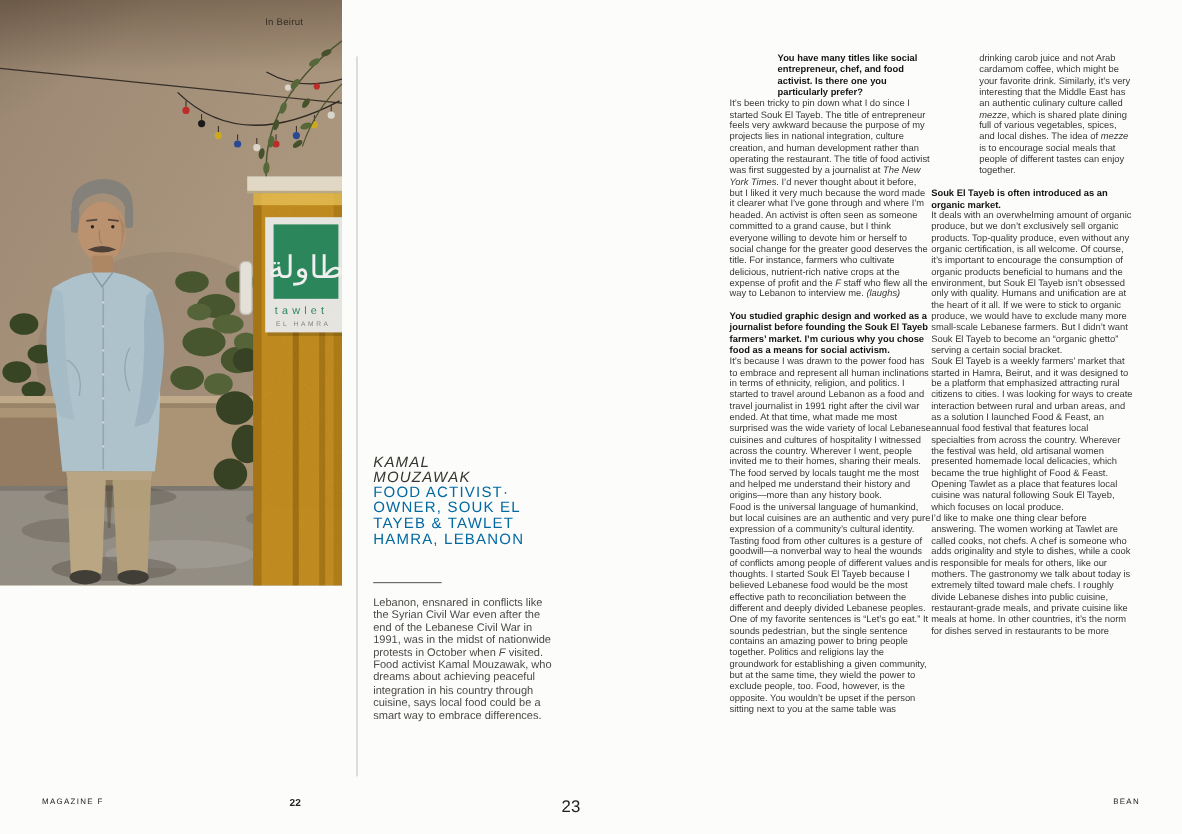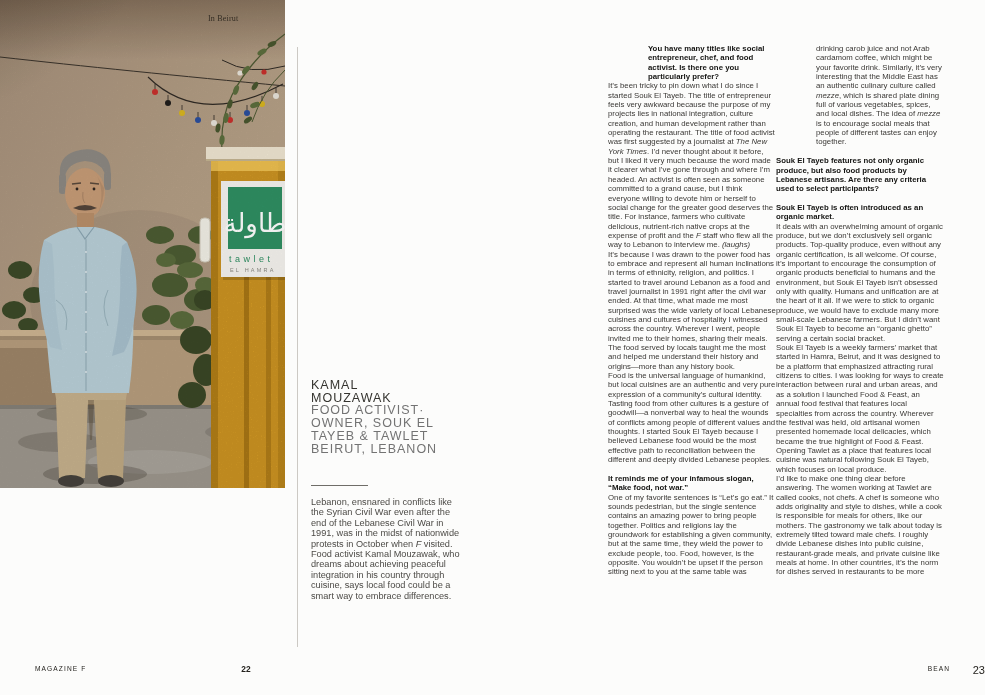--- a/index.html
+++ b/index.html
@@ -2,49 +2,49 @@
 <html><head>
 <meta charset="utf-8">
 <style>
   html,body{margin:0;padding:0;background:#ffffff;}
   body{width:985px;height:695px;overflow:hidden;font-family:"Liberation Sans",sans-serif;}
   .spread{position:relative;width:985px;height:695px;background:#fcfcfb;}
 
   
   .photo{position:absolute;left:0;top:0;width:285px;height:488px;margin:0;padding:0;overflow:hidden;}
   .photo svg{display:block;}
-  .photo-tag{position:absolute;left:208px;top:14px;font-size:8px;letter-spacing:.2px;color:#332c23;font-family:Liberation Serif, serif;}
+  .photo-tag{position:absolute;left:221px;top:14px;font-size:8px;letter-spacing:.2px;color:#332c23;}
 
   .v-rule{position:absolute;left:297px;top:47px;width:1px;height:600px;background:#ccc9c4;}
 
   .heading{position:absolute;left:311px;top:379px;width:170px;}
   .heading span{display:block;font-size:12.5px;line-height:12.7px;letter-spacing:1px;}
-  .heading .dark{color:#35342ف;} 
+  .heading .dark{color:#35342ف;font-style:italic;} 
   .heading .dark{color:#35342f;}
-  .heading .gray{color:#737373;}
+  .heading .gray{color:#0369a1;}
 
   .intro-block{position:absolute;left:311px;top:485px;width:152px;}
   .intro-rule{width:57px;height:1px;background:#6f6d68;border:0;margin:0 0 11px 0;}
   .intro{margin:0;font-size:9.2px;line-height:10.4px;color:#4c4a46;}
   .intro i{font-style:italic;}
 
   
   .col{position:absolute;top:44px;width:168px;}
   .col-1{left:608px;}
   .col-2{left:776px;}
   .col p{margin:0;font-size:7.8px;line-height:9.35px;color:#3a3835;}
   .col p.q{font-weight:bold;color:#141412;}
   .col p.q{margin-top:9.4px;}
   .col p:first-child{margin-top:0;margin-left:40px;}
   .col p i{font-style:italic;}
 
   
   .magazine-label{position:absolute;left:35px;top:665px;font-size:6.6px;letter-spacing:1.1px;color:#24221e;}
   .pageno-left{position:absolute;left:0;top:664px;width:492px;text-align:center;font-size:8.4px;color:#24221e;font-weight:bold;}
-  .pageno-right{position:absolute;left:493px;top:664px;width:492px;text-align:right;font-size:11px;color:#24221e;}
+  .pageno-right{position:absolute;left:468px;top:664px;width:492px;text-align:left;font-size:14px;color:#24221e;}
   .section-label{position:absolute;right:35px;top:665px;font-size:6.6px;letter-spacing:1.1px;color:#24221e;}
 </style>
 </head>
 <body>
 
 <div class="spread">
 
   <section>
 
     <figure class="photo">
@@ -239,44 +239,43 @@
     </figure>
 
     <div class="v-rule"></div>
 
     <header class="heading">
       <span class="dark">KAMAL</span>
       <span class="dark">MOUZAWAK</span>
       <span class="gray">FOOD ACTIVIST·</span>
       <span class="gray">OWNER, SOUK EL</span>
       <span class="gray">TAYEB &amp; TAWLET</span>
-      <span class="gray">BEIRUT, LEBANON</span>
+      <span class="gray">HAMRA, LEBANON</span>
     </header>
 
     <div class="intro-block">
       <hr class="intro-rule">
       <p class="intro">Lebanon, ensnared in conflicts like the Syrian Civil War even after the end of the Lebanese Civil War in 1991, was in the midst of nationwide protests in October when <i>F</i> visited. Food activist Kamal Mouzawak, who dreams about achieving peaceful integration in his country through cuisine, says local food could be a smart way to embrace differences.</p>
     </div>
 
     <span class="magazine-label">MAGAZINE F</span>
     <span class="pageno-left">22</span>
   </section>
 
   <section>
     <div class="col col-1">
         <p class="q">You have many titles like social entrepreneur, chef, and food activist. Is there one you particularly prefer?</p>
         <p class="a">It’s been tricky to pin down what I do since I started Souk El Tayeb. The title of entrepreneur feels very awkward because the purpose of my projects lies in national integration, culture creation, and human development rather than operating the restaurant. The title of food activist was first suggested by a journalist at <i>The New York Times</i>. I’d never thought about it before, but I liked it very much because the word made it clearer what I’ve gone through and where I’m headed. An activist is often seen as someone committed to a grand cause, but I think everyone willing to devote him or herself to social change for the greater good deserves the title. For instance, farmers who cultivate delicious, nutrient-rich native crops at the expense of profit and the <i>F</i> staff who flew all the way to Lebanon to interview me. <i>(laughs)</i></p>
+        <p class="q">You studied graphic design and worked as a journalist before founding the Souk El Tayeb farmers’ market. I’m curious why you chose food as a means for social activism.</p>
         <p class="a">It’s because I was drawn to the power food has to embrace and represent all human inclinations in terms of ethnicity, religion, and politics. I started to travel around Lebanon as a food and travel journalist in 1991 right after the civil war ended. At that time, what made me most surprised was the wide variety of local Lebanese cuisines and cultures of hospitality I witnessed across the country. Wherever I went, people invited me to their homes, sharing their meals. The food served by locals taught me the most and helped me understand their history and origins—more than any history book.</p>
         <p class="a">Food is the universal language of humankind, but local cuisines are an authentic and very pure expression of a community’s cultural identity. Tasting food from other cultures is a gesture of goodwill—a nonverbal way to heal the wounds of conflicts among people of different values and thoughts. I started Souk El Tayeb because I believed Lebanese food would be the most effective path to reconciliation between the different and deeply divided Lebanese peoples.</p>
-        <p class="q">It reminds me of your infamous slogan, “Make food, not war.”</p>
         <p class="a">One of my favorite sentences is “Let’s go eat.” It sounds pedestrian, but the single sentence contains an amazing power to bring people together. Politics and religions lay the groundwork for establishing a given community, but at the same time, they wield the power to exclude people, too. Food, however, is the opposite. You wouldn’t be upset if the person sitting next to you at the same table was</p>
       </div>
     <div class="col col-2">
         <p class="a">drinking carob juice and not Arab cardamom coffee, which might be your favorite drink. Similarly, it’s very interesting that the Middle East has an authentic culinary culture called <i>mezze</i>, which is shared plate dining full of various vegetables, spices, and local dishes. The idea of <i>mezze</i> is to encourage social meals that people of different tastes can enjoy together.</p>
-        <p class="q">Souk El Tayeb features not only organic produce, but also food products by Lebanese artisans. Are there any criteria used to select participants?</p>
         <p class="q">Souk El Tayeb is often introduced as an organic market.</p>
         <p class="a">It deals with an overwhelming amount of organic produce, but we don’t exclusively sell organic products. Top-quality produce, even without any organic certification, is all welcome. Of course, it’s important to encourage the consumption of organic products beneficial to humans and the environment, but Souk El Tayeb isn’t obsessed only with quality. Humans and unification are at the heart of it all. If we were to stick to organic produce, we would have to exclude many more small-scale Lebanese farmers. But I didn’t want Souk El Tayeb to become an “organic ghetto” serving a certain social bracket.</p>
         <p class="a">Souk El Tayeb is a weekly farmers’ market that started in Hamra, Beirut, and it was designed to be a platform that emphasized attracting rural citizens to cities. I was looking for ways to create interaction between rural and urban areas, and as a solution I launched Food &amp; Feast, an annual food festival that features local specialties from across the country. Wherever the festival was held, old artisanal women presented homemade local delicacies, which became the true highlight of Food &amp; Feast. Opening Tawlet as a place that features local cuisine was natural following Souk El Tayeb, which focuses on local produce.</p>
         <p class="a">I’d like to make one thing clear before answering. The women working at Tawlet are called cooks, not chefs. A chef is someone who adds originality and style to dishes, while a cook is responsible for meals for others, like our mothers. The gastronomy we talk about today is extremely tilted toward male chefs. I roughly divide Lebanese dishes into public cuisine, restaurant-grade meals, and private cuisine like meals at home. In other countries, it’s the norm for dishes served in restaurants to be more</p>
       </div>
 
     <span class="pageno-right">23</span>
     <span class="section-label">BEAN</span>
   </section>
 

